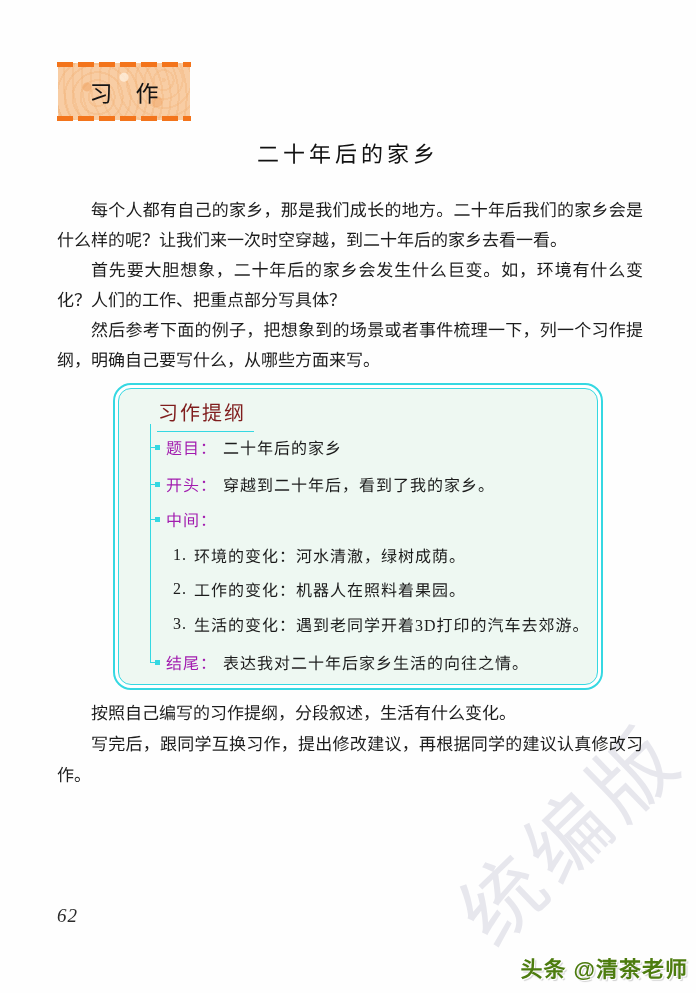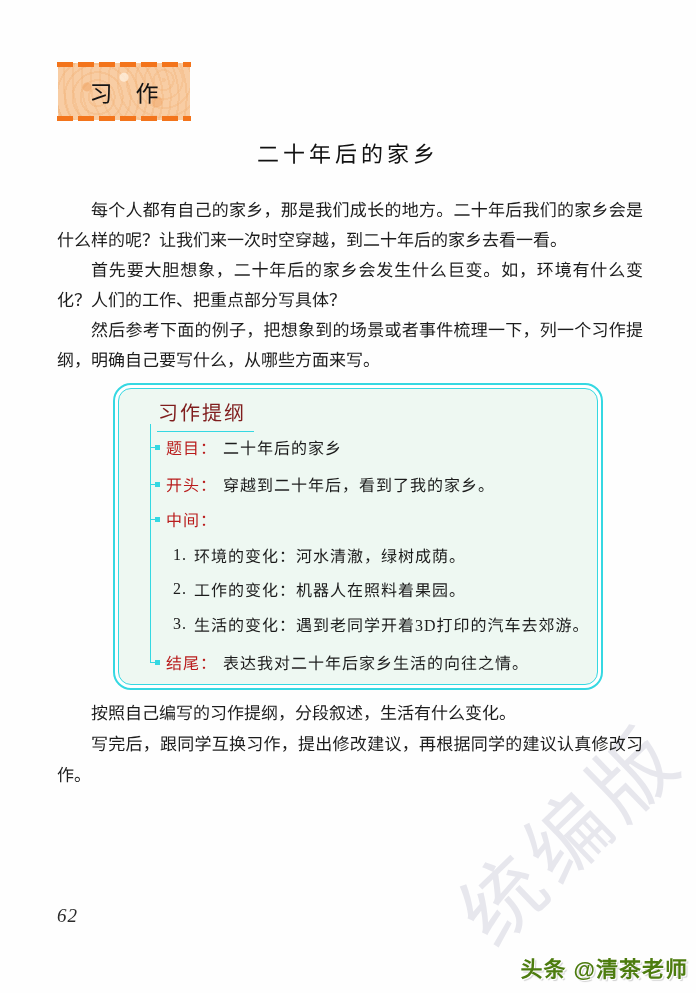--- a/index.html
+++ b/index.html
@@ -58,21 +58,21 @@
   }
   .tree-line{
     position:absolute;left:31px;top:35px;width:1px;height:238px;background:#35d8e2;
   }
   .o-row{
     position:absolute;left:31px;display:flex;align-items:center;height:22px;
     font-size:16px;white-space:nowrap;
   }
   .o-row .tick{width:5px;height:1px;background:#35d8e2;}
   .o-row .sq{width:5px;height:5px;background:#35d8e2;margin-right:6px;}
-  .o-label{color:#b91c1c;letter-spacing:1px;margin-right:6px;}
+  .o-label{color:#a21caf;letter-spacing:1px;margin-right:6px;}
   .o-text{color:#1c1c1c;letter-spacing:1px;}
   .r1{top:47px;}.r2{top:84px;}.r3{top:119px;}.r7{top:262px;}
   .o-num-row{
     position:absolute;left:54px;display:flex;align-items:center;height:22px;
     font-size:16px;color:#1c1c1c;letter-spacing:1px;white-space:nowrap;
   }
   .o-num-row .num{margin-right:7px;}
   .r4{top:155px;}.r5{top:189px;}.r6{top:224px;}
 
   

